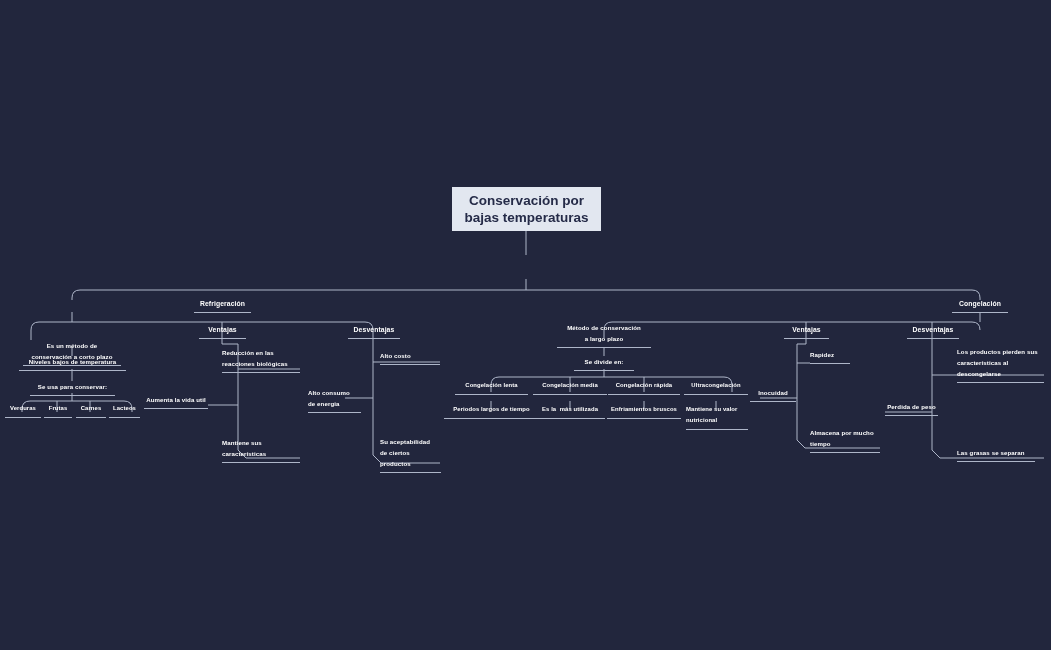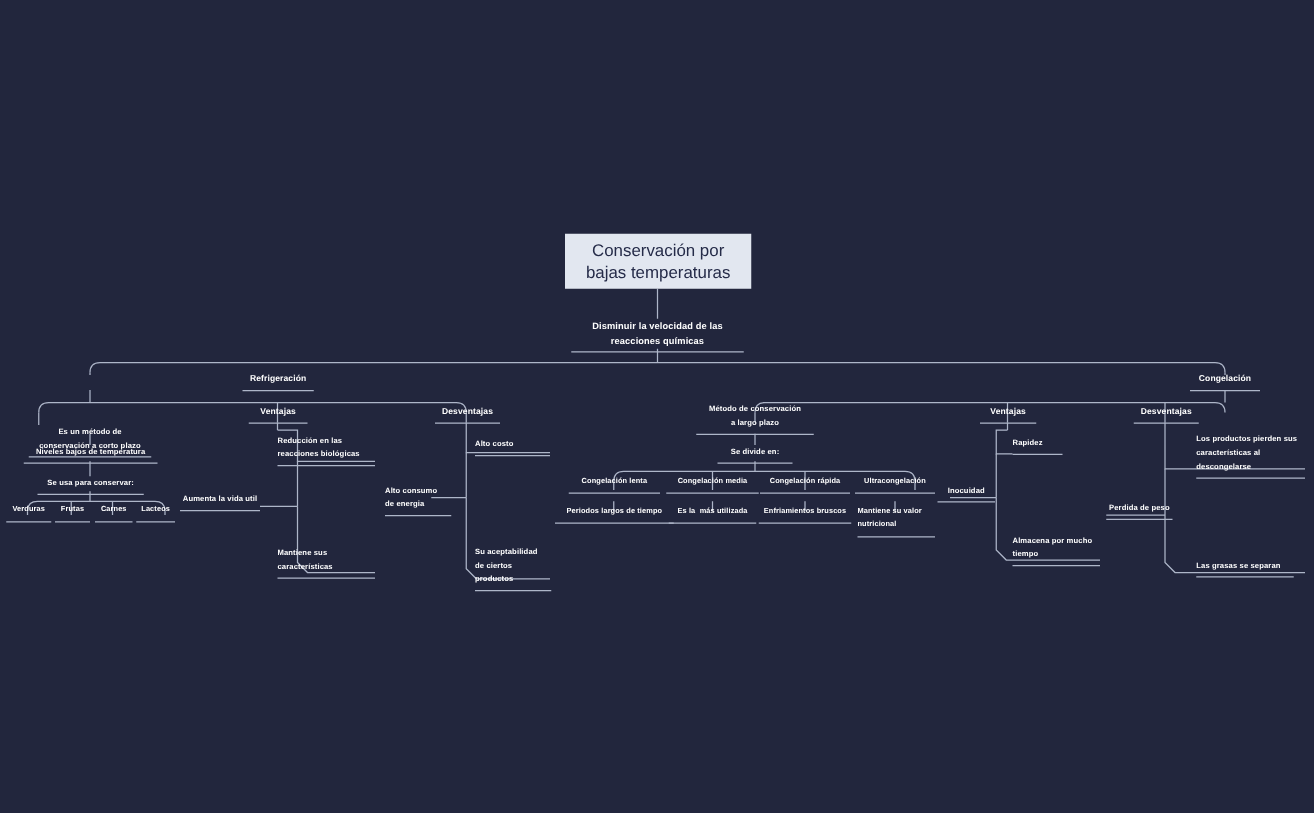--- a/index.html
+++ b/index.html
@@ -26,21 +26,21 @@
     border-bottom:1px solid #aeb6c9;
   }
   .node.center{text-align:center;}
   .node.left{text-align:left;}
 
   
   .root{
     position:absolute;
     background:#e2e7f0;
     color:#252b48;
-    font-weight:normal;
+    font-weight:bold;
     font-size:13.5px;
     line-height:17px;
     text-align:center;
     display:flex;align-items:center;justify-content:center;
     border:none;
     padding:0 6px;
     box-sizing:border-box;
   }
   .l2{font-size:6.8px;}
   .l3{font-size:6.1px;}
@@ -127,22 +127,20 @@
     <path d="M932,344 L932,356"></path>
     <path d="M932,356 L932,375 L1044,375"></path>
     <path d="M932,375 L932,412"></path>
     <path d="M932,412 L885,412"></path>
     <path d="M932,412 L932,450 L940,458 L1044,458"></path>
   </svg>
 
   <div class="root" style="left:452px;top:187px;width:149px;height:44px;">Conservación por
 bajas temperaturas</div>
 
-  <div class="node center subtitle" style="left:457px;top:255px;width:138px;">Disminuir la velocidad de las
-reacciones químicas</div>
 
   <div class="node center l2" style="left:194px;top:298px;width:57px;">Refrigeración</div>
 
   <div class="node center l3" style="left:23px;top:340px;width:98px;">Es un método de
 conservación a corto plazo</div>
 
   <div class="node center l3" style="left:19px;top:356px;width:107px;">Niveles bajos de temperatura</div>
 
   <div class="node center l3" style="left:30px;top:381px;width:85px;">Se usa para conservar:</div>
 

